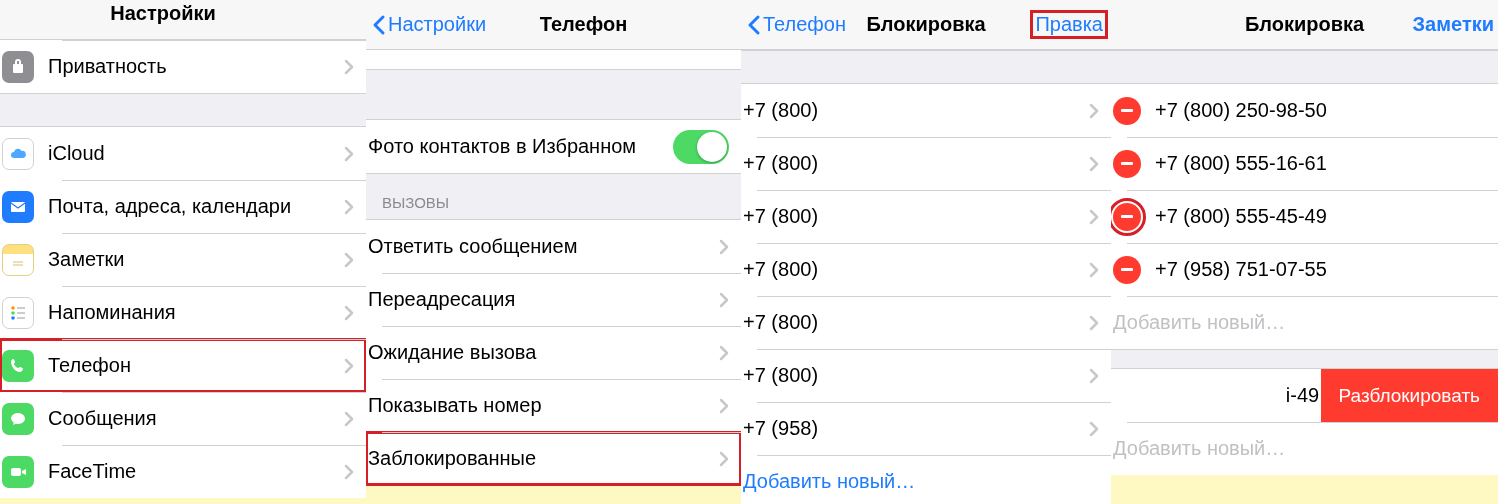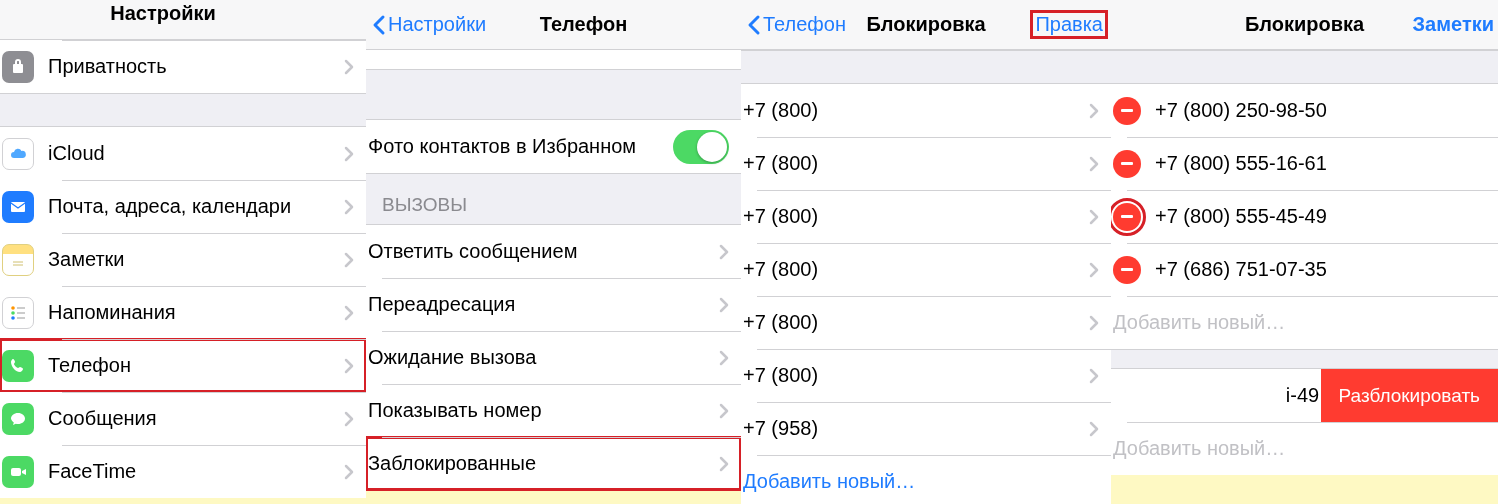--- a/index.html
+++ b/index.html
@@ -62,21 +62,21 @@
     height: 34px;
     background: #efeff4;
     border-top: 1px solid #d1d1d4;
     border-bottom: 1px solid #d1d1d4;
   }
   .group-gap.small { height: 20px; }
   .section-header {
     background: #efeff4;
     border-bottom: 1px solid #d1d1d4;
     color: #8a8a8f;
-    font-size: 19px;
+    font-size: 15px;
     padding: 20px 16px 8px 16px;
     text-transform: none;
   }
   .row {
     height: 53px;
     display: flex;
     align-items: center;
     padding: 0 12px 0 2px;
     background: #fff;
     position: relative;
@@ -465,21 +465,21 @@
   <div class="row">
     <span class="minus"></span>
     <span class="label">+7 (800) 555-16-61</span>
   </div>
   <div class="row">
     <span class="minus hl" style="outline-offset:2px;"></span>
     <span class="label">+7 (800) 555-45-49</span>
   </div>
   <div class="row">
     <span class="minus"></span>
-    <span class="label">+7 (686) 751-07-35</span>
+    <span class="label">+7 (958) 751-07-55</span>
   </div>
   <div class="row">
     <span class="label placeholder-text">Добавить новый…</span>
   </div>
 
   <div class="group-gap small"></div>
 
   <div class="row" style="padding-left:8px;justify-content:center;">
     <span class="partial-text">і-49</span>
     <div class="unblock-btn">

